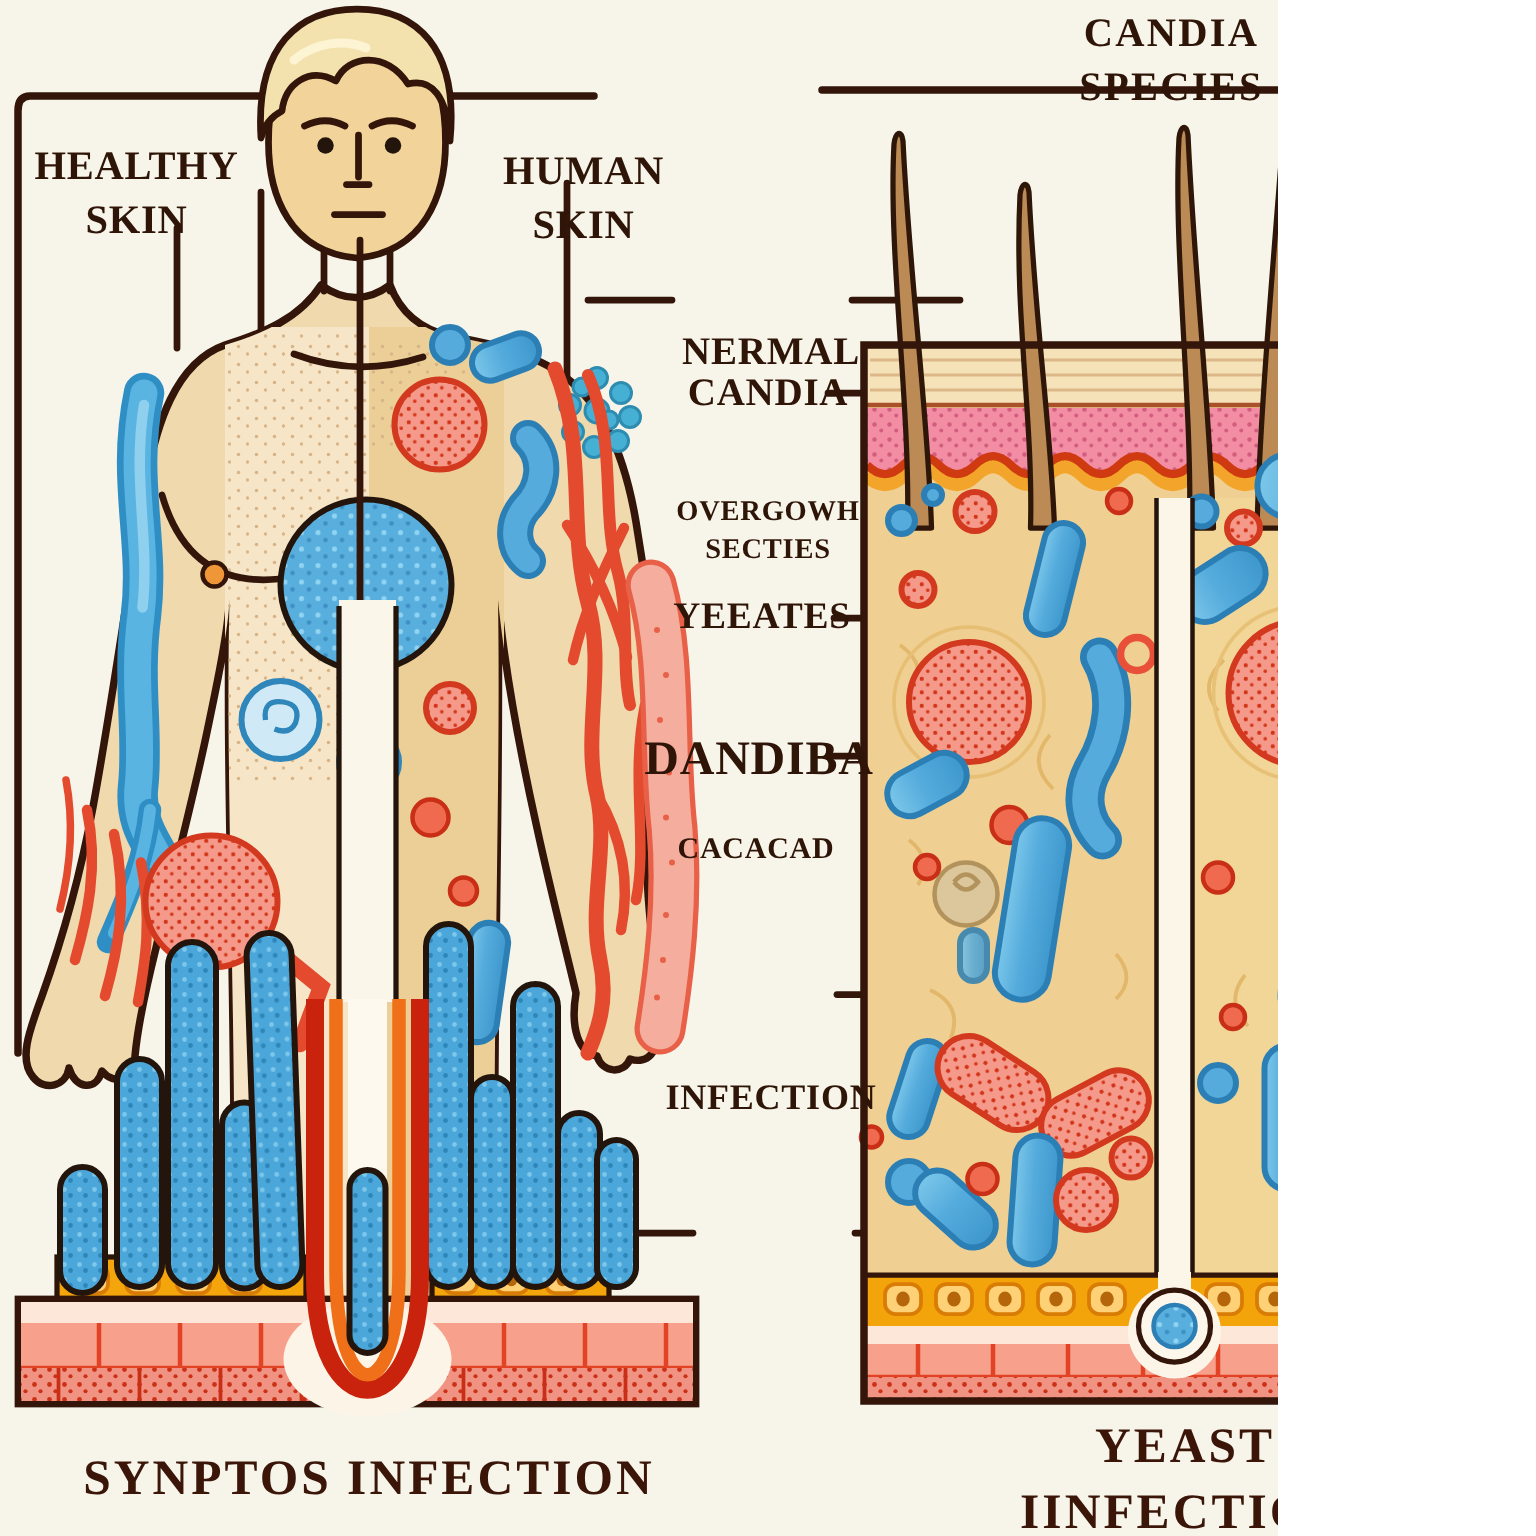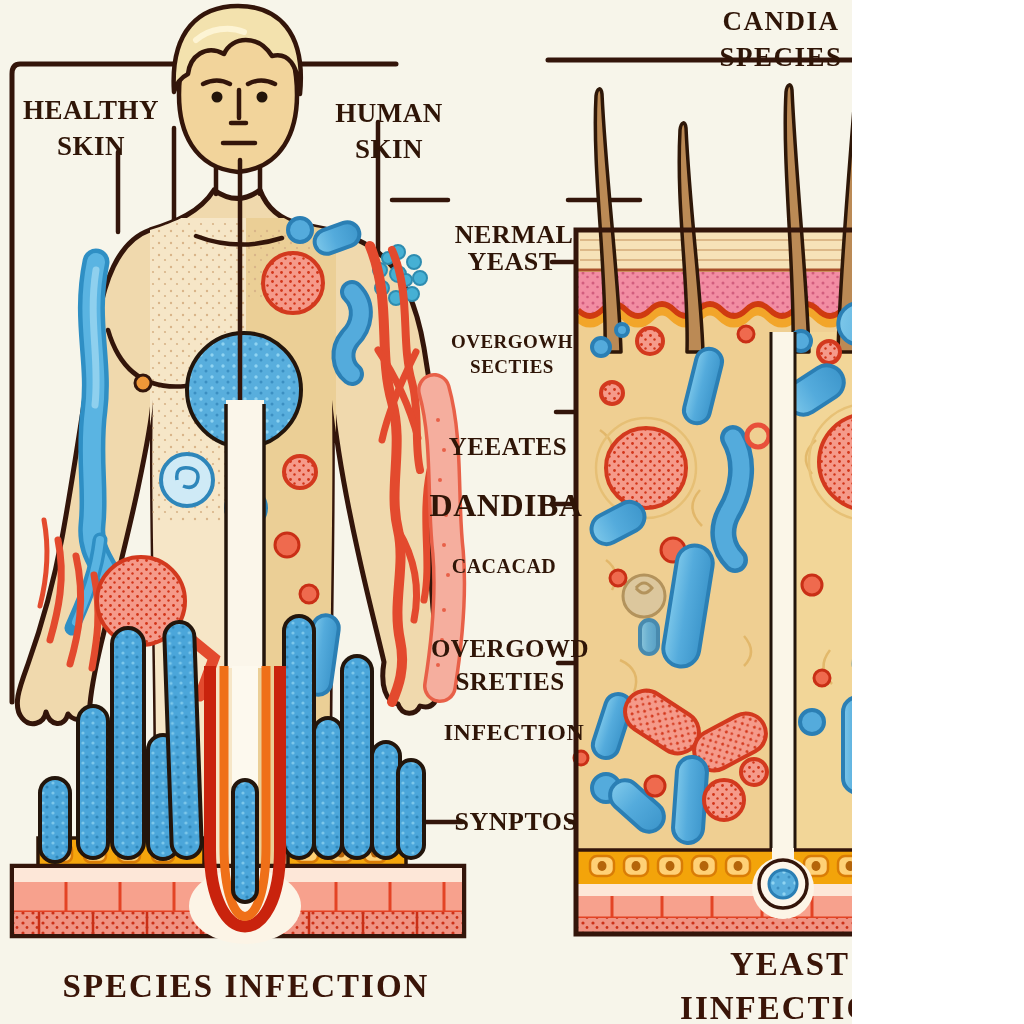--- a/index.html
+++ b/index.html
@@ -423,26 +423,23 @@
 </svg>
 
 <div class="lbl" style="left:781px;top:40px;font-size:27px;letter-spacing:1.5px;">CANDIA SPECIES</div>
 
 <div class="lbl" style="left:91px;top:129px;font-size:27px;">HEALTHY
 SKIN</div>
 <div class="lbl" style="left:389px;top:132px;font-size:27px;">HUMAN
 SKIN</div>
 
 <div class="lbl" style="left:514px;top:199px;font-size:26px;margin-top:36px;">NERMAL</div>
-<div class="lbl" style="left:512px;top:262px;font-size:26px;">YEAST</div>
+<div class="lbl" style="left:512px;top:262px;font-size:26px;">CANDIA</div>
 <div class="lbl" style="left:512px;top:354px;font-size:19px;">OVERGOWH
 SECTIES</div>
-<div class="lbl" style="left:508px;top:411px;font-size:25px;margin-top:35px;">YEEATES</div>
+<div class="lbl" style="left:508px;top:411px;font-size:25px;">YEEATES</div>
 <div class="lbl" style="left:506px;top:505px;font-size:32px;">DANDIBA</div>
 <div class="lbl" style="left:504px;top:566px;font-size:20px;">CACACAD</div>
-<div class="lbl" style="left:510px;top:665px;font-size:25px;">OVERGOWD
-SRETIES</div>
 <div class="lbl" style="left:514px;top:733px;font-size:24px;">INFECTION</div>
-<div class="lbl" style="left:516px;top:822px;font-size:26px;">SYNPTOS</div>
-
-<div class="lbl cap" style="left:246px;top:987px;">SPECIES INFECTION</div>
+
+<div class="lbl cap" style="left:246px;top:987px;">SYNPTOS INFECTION</div>
 <div class="lbl cap" style="left:790px;top:987px;">YEAST IINFECTION</div>
 </div>
 
 </body></html>

